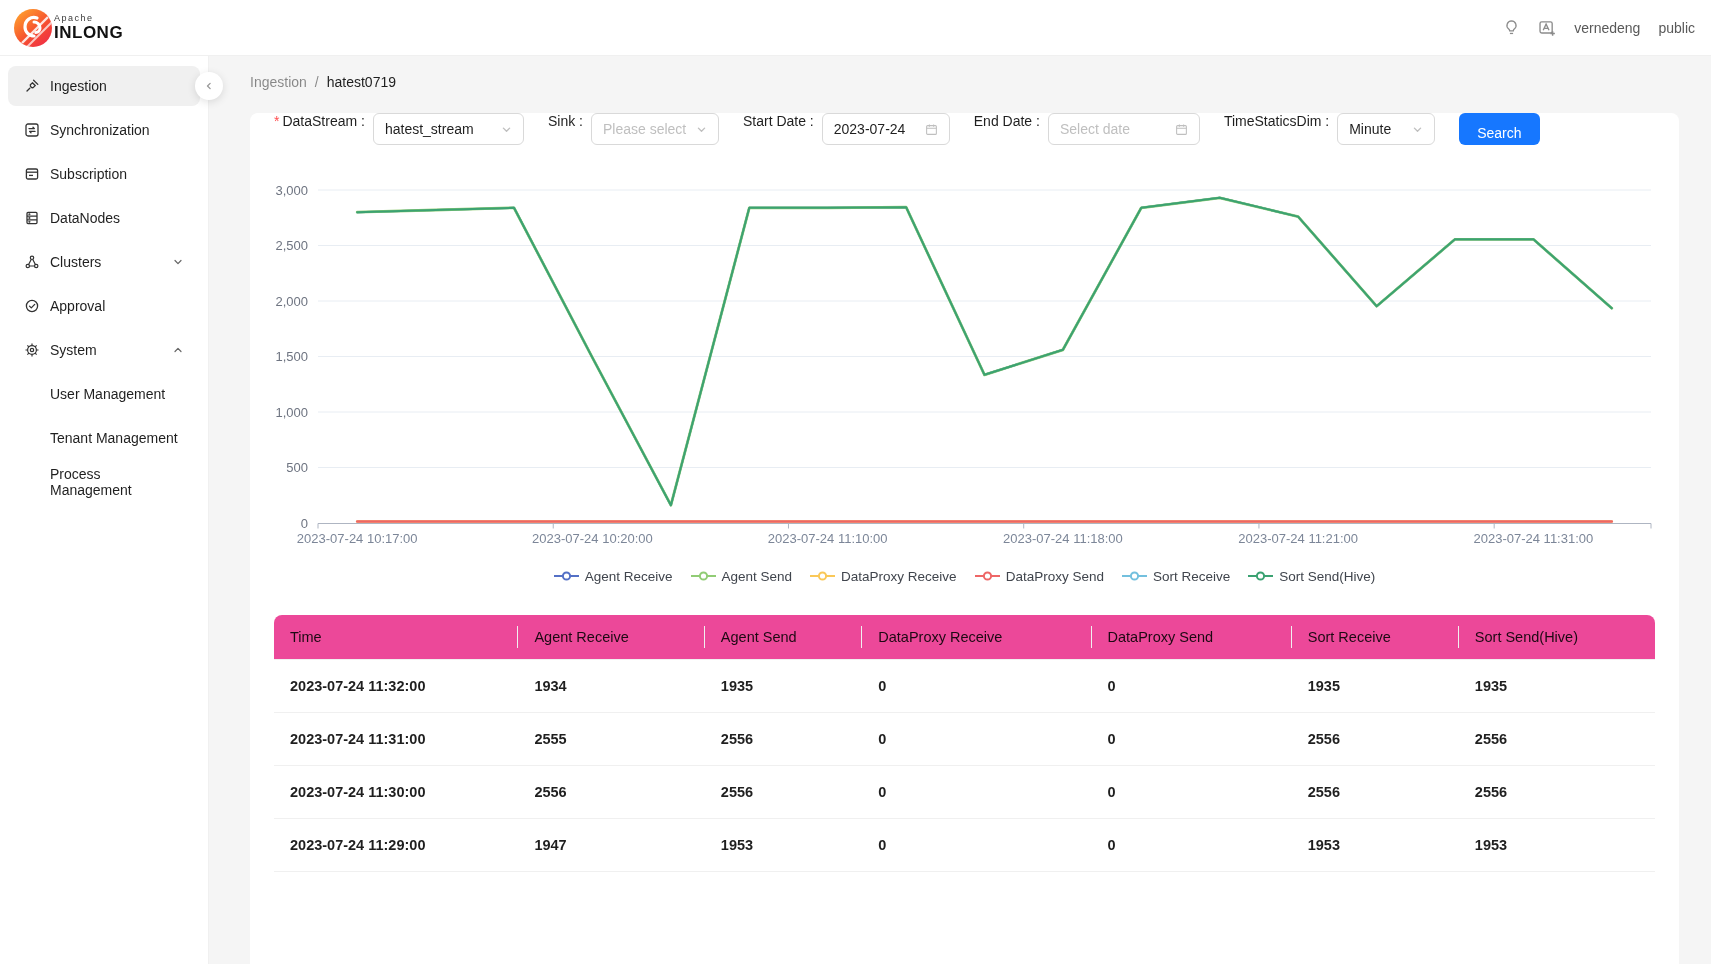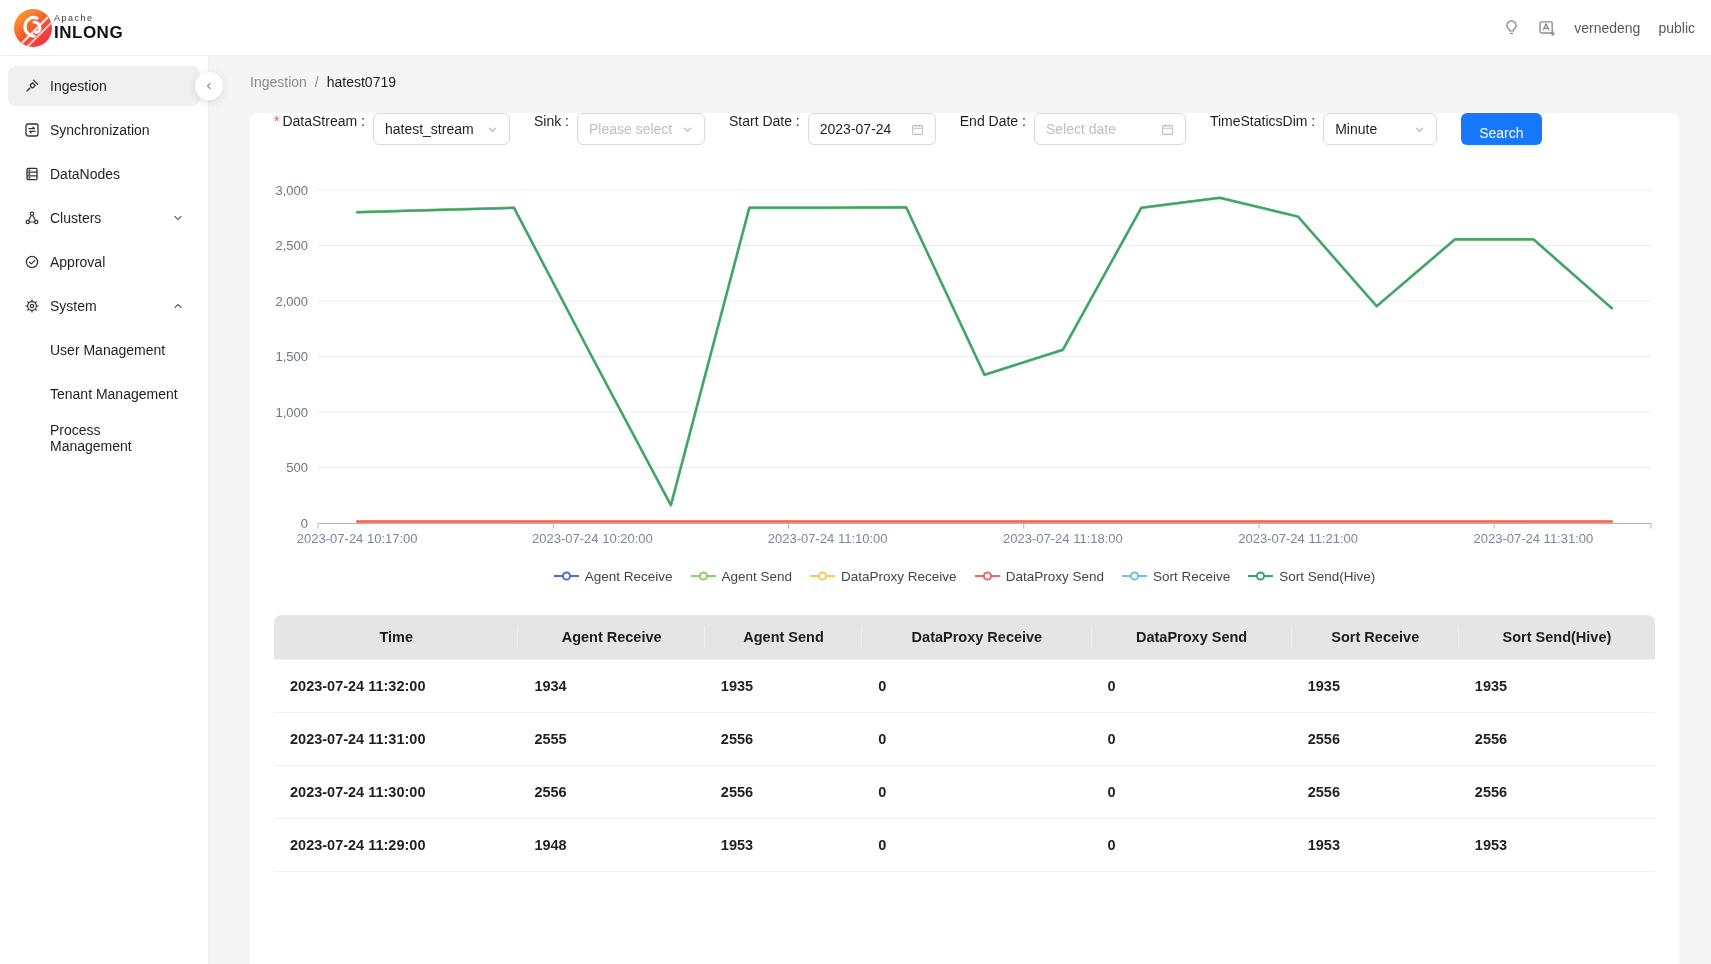--- a/index.html
+++ b/index.html
@@ -60,21 +60,21 @@
   .btn-primary { height:32px; padding:12px 18px; background:#1677ff; color:#fff; border:none; border-radius:6px;
     font-size:14px; cursor:pointer; margin-left:16px; font-family:inherit; }
 
   
   .chart-wrap { margin-top:14px; }
   .legend { display:flex; justify-content:center; gap:18px; margin-top:2px; height:22px; align-items:center; }
   .legend-item { display:flex; align-items:center; gap:6px; font-size:13.5px; color:#40454d; cursor:pointer; }
 
   
   .tbl { margin:28px 24px 0; width:calc(100% - 48px); border-collapse:collapse; table-layout:fixed; font-size:14.5px; }
-  .tbl th { background:#e5e5e5; text-align:center; font-weight:700; padding:14px 16px; position:relative; color:rgba(0,0,0,.88); }
+  .tbl th { background:#ec4899; text-align:left; font-weight:400; padding:14px 16px; position:relative; color:rgba(0,0,0,.88); }
   .tbl th:first-child { border-top-left-radius:8px; }
   .tbl th:last-child { border-top-right-radius:8px; }
   .tbl th:not(:last-child)::after { content:""; position:absolute; right:0; top:50%; transform:translateY(-50%);
     width:1px; height:22px; background:#f0f0f0; }
   .tbl td { padding:18px 16px; border-bottom:1px solid #f0f0f0; color:rgba(0,0,0,.88);font-weight:bold; }
   .tbl tr td { border-top:none; }
   .tbl thead tr { border-bottom:1px solid #f0f0f0; }
   svg.icon { display:block; }
 </style>
 </head>
@@ -131,20 +131,30 @@
       <span class="micon">
         <svg class="icon" width="16" height="16" viewBox="0 0 16 16" fill="none" stroke="#333" stroke-width="1.3" stroke-linecap="round" stroke-linejoin="round">
           <rect x="2" y="2" width="12" height="12" rx="2"></rect>
           <path d="M5 6.6 h5.4 l-1.4 -1.4 M11 9.4 h-5.4 l1.4 1.4"></path>
         </svg>
       </span>
       <span>Synchronization</span>
     </div>
     <div class="menu-item">
       <span class="micon">
+        <svg class="icon" width="16" height="16" viewBox="0 0 16 16" fill="none" stroke="#333" stroke-width="1.3" stroke-linejoin="round">
+          <rect x="2.4" y="3" width="11.2" height="10" rx="1.5"></rect>
+          <path d="M2.4 6.2 h11.2"></path>
+          <path d="M5 9.4 h4"></path>
+        </svg>
+      </span>
+      <span>Subscription</span>
+    </div>
+    <div class="menu-item">
+      <span class="micon">
         <svg class="icon" width="16" height="16" viewBox="0 0 16 16" fill="none" stroke="#333" stroke-width="1.3">
           <rect x="3" y="2.4" width="10" height="11.2" rx="1"></rect>
           <path d="M3 6.2 h10 M3 9.8 h10"></path>
           <circle cx="5.4" cy="4.3" r=".4" fill="#333"></circle>
           <circle cx="5.4" cy="8" r=".4" fill="#333"></circle>
           <circle cx="5.4" cy="11.8" r=".4" fill="#333"></circle>
         </svg>
       </span>
       <span>DataNodes</span>
     </div>
@@ -210,21 +220,21 @@
       <span class="dim">Ingestion</span>
       <span class="dim">/</span>
       <span class="cur">hatest0719</span>
     </div>
 
     <div class="card">
 
 
       <div class="filters">
         <span class="f-label"><span class="req">*</span><span>DataStream :</span></span>
-        <div class="sel" style="width:137px">
+        <div class="sel" style="width:151px">
           <span class="val">hatest_stream</span>
           <span class="chevd">
             <svg class="icon" width="11" height="11" viewBox="0 0 16 16" fill="none" stroke="#bfbfbf" stroke-width="2" stroke-linecap="round" stroke-linejoin="round">
                 <polyline points="3.5,6 8,10.5 12.5,6"></polyline>
               </svg>
           </span>
         </div>
 
         <span class="f-label gap-l">Sink :</span>
         <div class="sel" style="width:128px">
@@ -252,21 +262,21 @@
           <input placeholder="Select date" style="">
           <span>
             <svg class="icon" width="13" height="13" viewBox="0 0 16 16" fill="none" stroke="#bfbfbf" stroke-width="1.3">
                 <rect x="2" y="3.2" width="12" height="10.8" rx="1.2"></rect>
                 <path d="M2 6.4 h12 M5.4 1.8 v2.8 M10.6 1.8 v2.8"></path>
               </svg>
           </span>
         </div>
 
         <span class="f-label gap-l">TimeStaticsDim :</span>
-        <div class="sel" style="width:114px">
+        <div class="sel" style="width:98px">
           <span class="val">Minute</span>
           <span class="chevd">
             <svg class="icon" width="11" height="11" viewBox="0 0 16 16" fill="none" stroke="#bfbfbf" stroke-width="2" stroke-linecap="round" stroke-linejoin="round">
                 <polyline points="3.5,6 8,10.5 12.5,6"></polyline>
               </svg>
           </span>
         </div>
 
         <button class="btn-primary">Search</button>
       </div>
@@ -397,21 +407,21 @@
               <td>2023-07-24 11:30:00</td>
               <td>2556</td>
               <td>2556</td>
               <td>0</td>
               <td>0</td>
               <td>2556</td>
               <td>2556</td>
             </tr>
             <tr>
               <td>2023-07-24 11:29:00</td>
-              <td>1948</td>
+              <td>1947</td>
               <td>1953</td>
               <td>0</td>
               <td>0</td>
               <td>1953</td>
               <td>1953</td>
             </tr>
           </tbody>
       </table>
     </div>
   </div>

